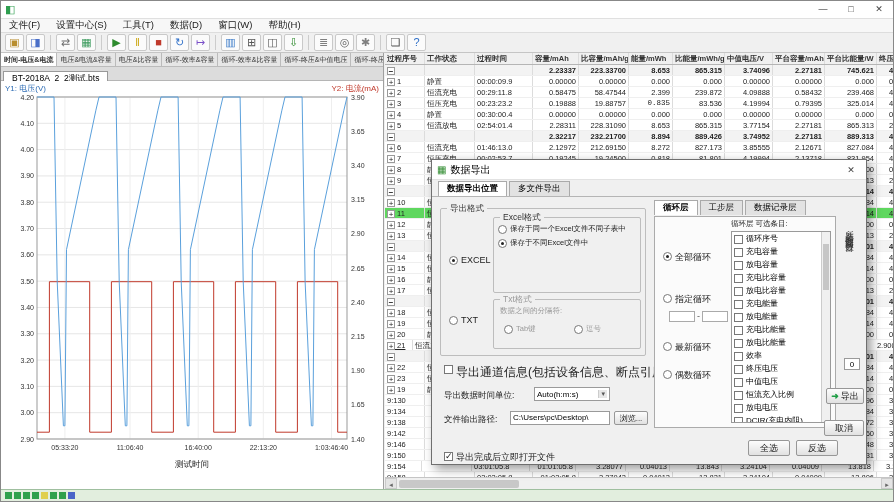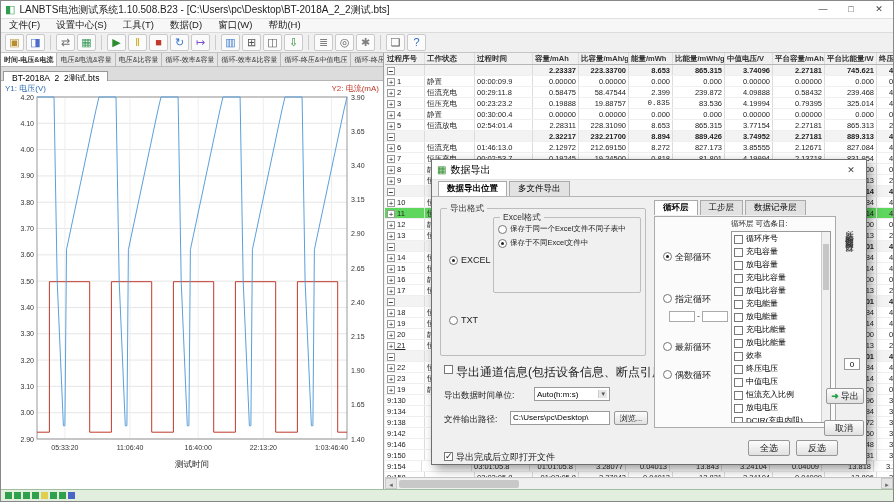--- a/index.html
+++ b/index.html
@@ -82,21 +82,20 @@
   .vlabel{position:absolute;writing-mode:vertical-rl;font-size:8.5px;color:#333;letter-spacing:2px;}
   .countbox{position:absolute;width:16px;height:12px;border:1px solid #9a9a9a;background:#fff;font-size:8px;text-align:center;line-height:11px;}
 </style>
 </head>
 <body>
 
 <div class="win">
 
   <div class="titlebar">
     <span class="appicon">◧</span>
-    <span>LANBTS电池测试系统1.10.508.B23 - [C:\Users\pc\Desktop\BT-2018A_2_2测试.bts]</span>
     <span class="winctl">
       <span>—</span>
       <span>□</span>
       <span>✕</span>
     </span>
   </div>
 
   <div class="menubar" id="menubar">
       <span class="mitem">文件(F)</span>
       <span class="mitem">设置中心(S)</span>
@@ -539,21 +538,21 @@
           <div class="tcell num" style="width: 46px;">0.00000</div>
           <div class="tcell num" style="width: 50px;">0.00000</div>
           <div class="tcell num" style="width: 44px;">0.000</div>
           <div class="tcell num" style="width: 52px;">0.000</div>
           <div class="tcell num" style="width: 48px;">0.00000</div>
           <div class="tcell num" style="width: 52px;">0.00000</div>
           <div class="tcell num" style="width: 52px;">0.000</div>
           <div class="tcell num" style="width: 42px;">0.00000</div>
         </div>
         <div class="trow">
-          <div class="tcell" style="width: 40px; text-decoration: underline;"><span class="exp">+</span><span> 21</span></div>
+          <div class="tcell" style="width: 28px; text-decoration: underline;"><span class="exp">+</span><span> 21</span></div>
           <div class="tcell" style="width: 50px;">恒流放电</div>
           <div class="tcell" style="width: 58px;">01:52:38.9</div>
           <div class="tcell num" style="width: 46px;">2.25733</div>
           <div class="tcell num" style="width: 50px;">225.73300</div>
           <div class="tcell num" style="width: 44px;">8.553</div>
           <div class="tcell num" style="width: 52px;">855.326</div>
           <div class="tcell num" style="width: 48px;">3.76781</div>
           <div class="tcell num" style="width: 52px;">2.25231</div>
           <div class="tcell num" style="width: 52px;">855.113</div>
           <div class="tcell num" style="width: 42px;">2.90000</div>
@@ -750,20 +749,32 @@
           <div class="opt sm" style="left:4px;top:6px">
               <span class="radio"></span>
               <span>保存于同一个Excel文件不同子表中</span>
             </div>
           <div class="opt sm" style="left:4px;top:20px">
               <span class="radio sel"></span>
               <span>保存于不同Excel文件中</span>
             </div>
         </div>
 
+        <div class="gbox dis" style="left:52px;top:90px;width:148px;height:50px">
+          <span class="glabel">Txt格式</span>
+          <div class="lbl sm" style="left:6px;top:6px">数据之间的分隔符:</div>
+          <div class="opt sm" style="left:10px;top:24px">
+              <span class="radio"></span>
+              <span>Tab键</span>
+            </div>
+          <div class="opt sm" style="left:80px;top:24px">
+              <span class="radio"></span>
+              <span>逗号</span>
+            </div>
+        </div>
       </div>
 
       <div class="opt" style="left:12px;top:166px;font-size:12px">
           <span class="check"></span>
           <span>导出通道信息(包括设备信息、断点引用跟踪信息等)</span>
         </div>
 
       <div class="lbl" style="left:12px;top:192px">导出数据时间单位:</div>
       <div class="select" style="left:102px;top:189px;width:76px">
           <span>Auto(h:m:s)</span>

